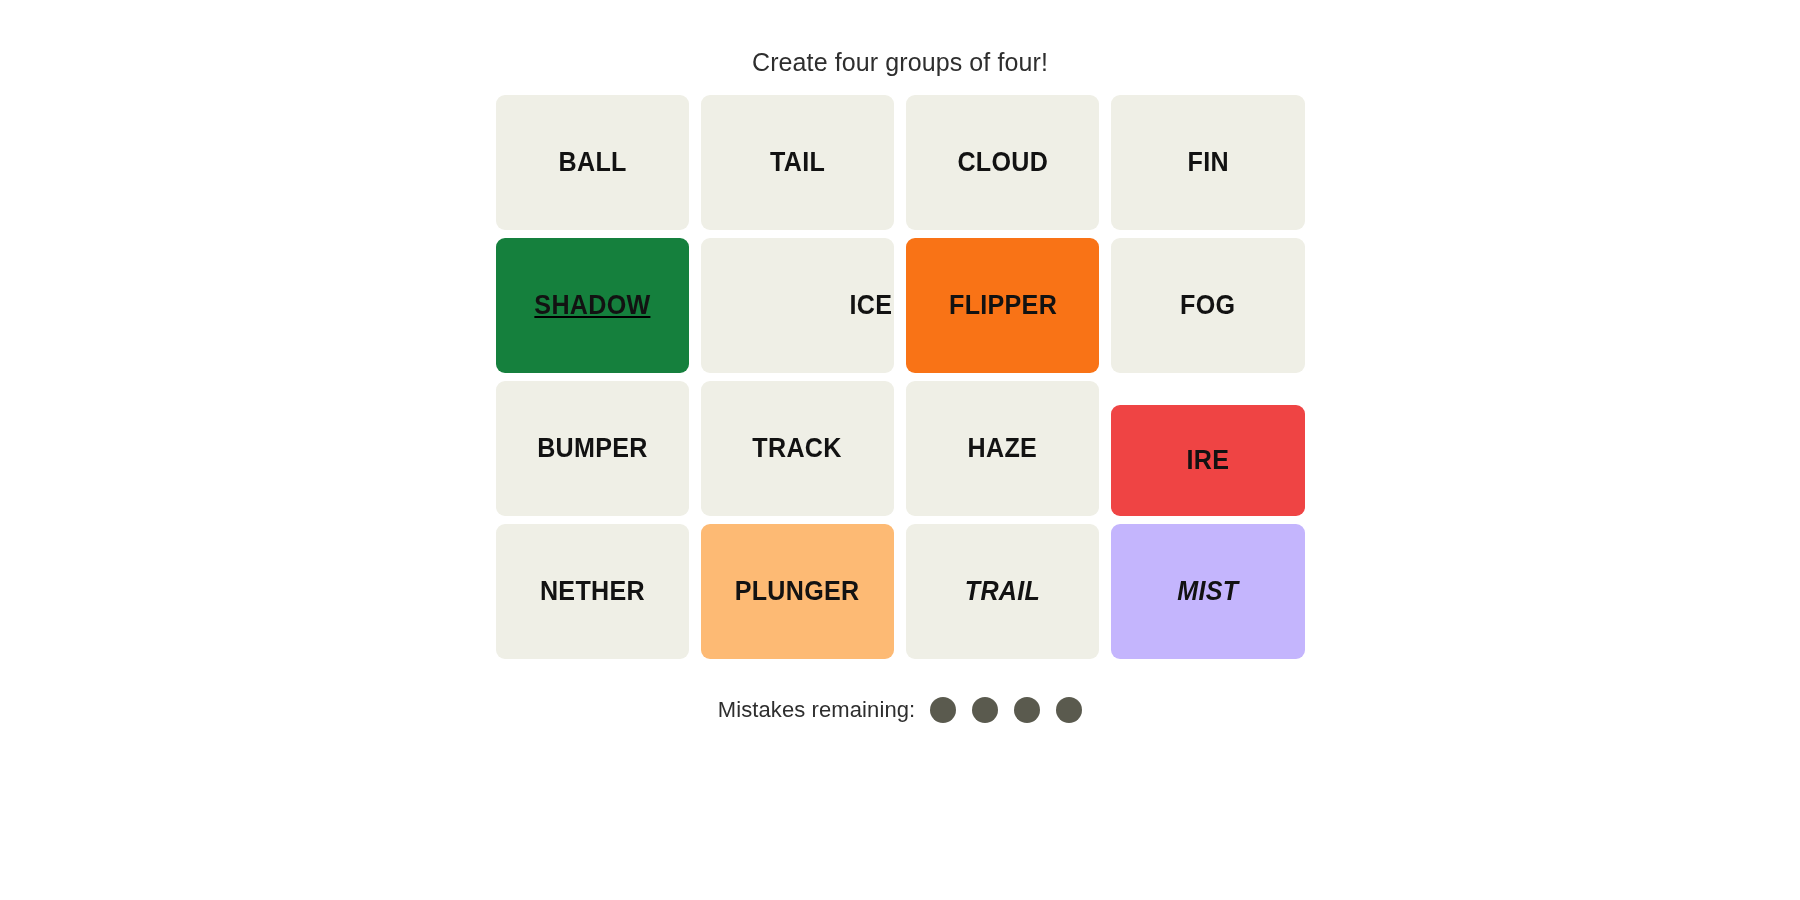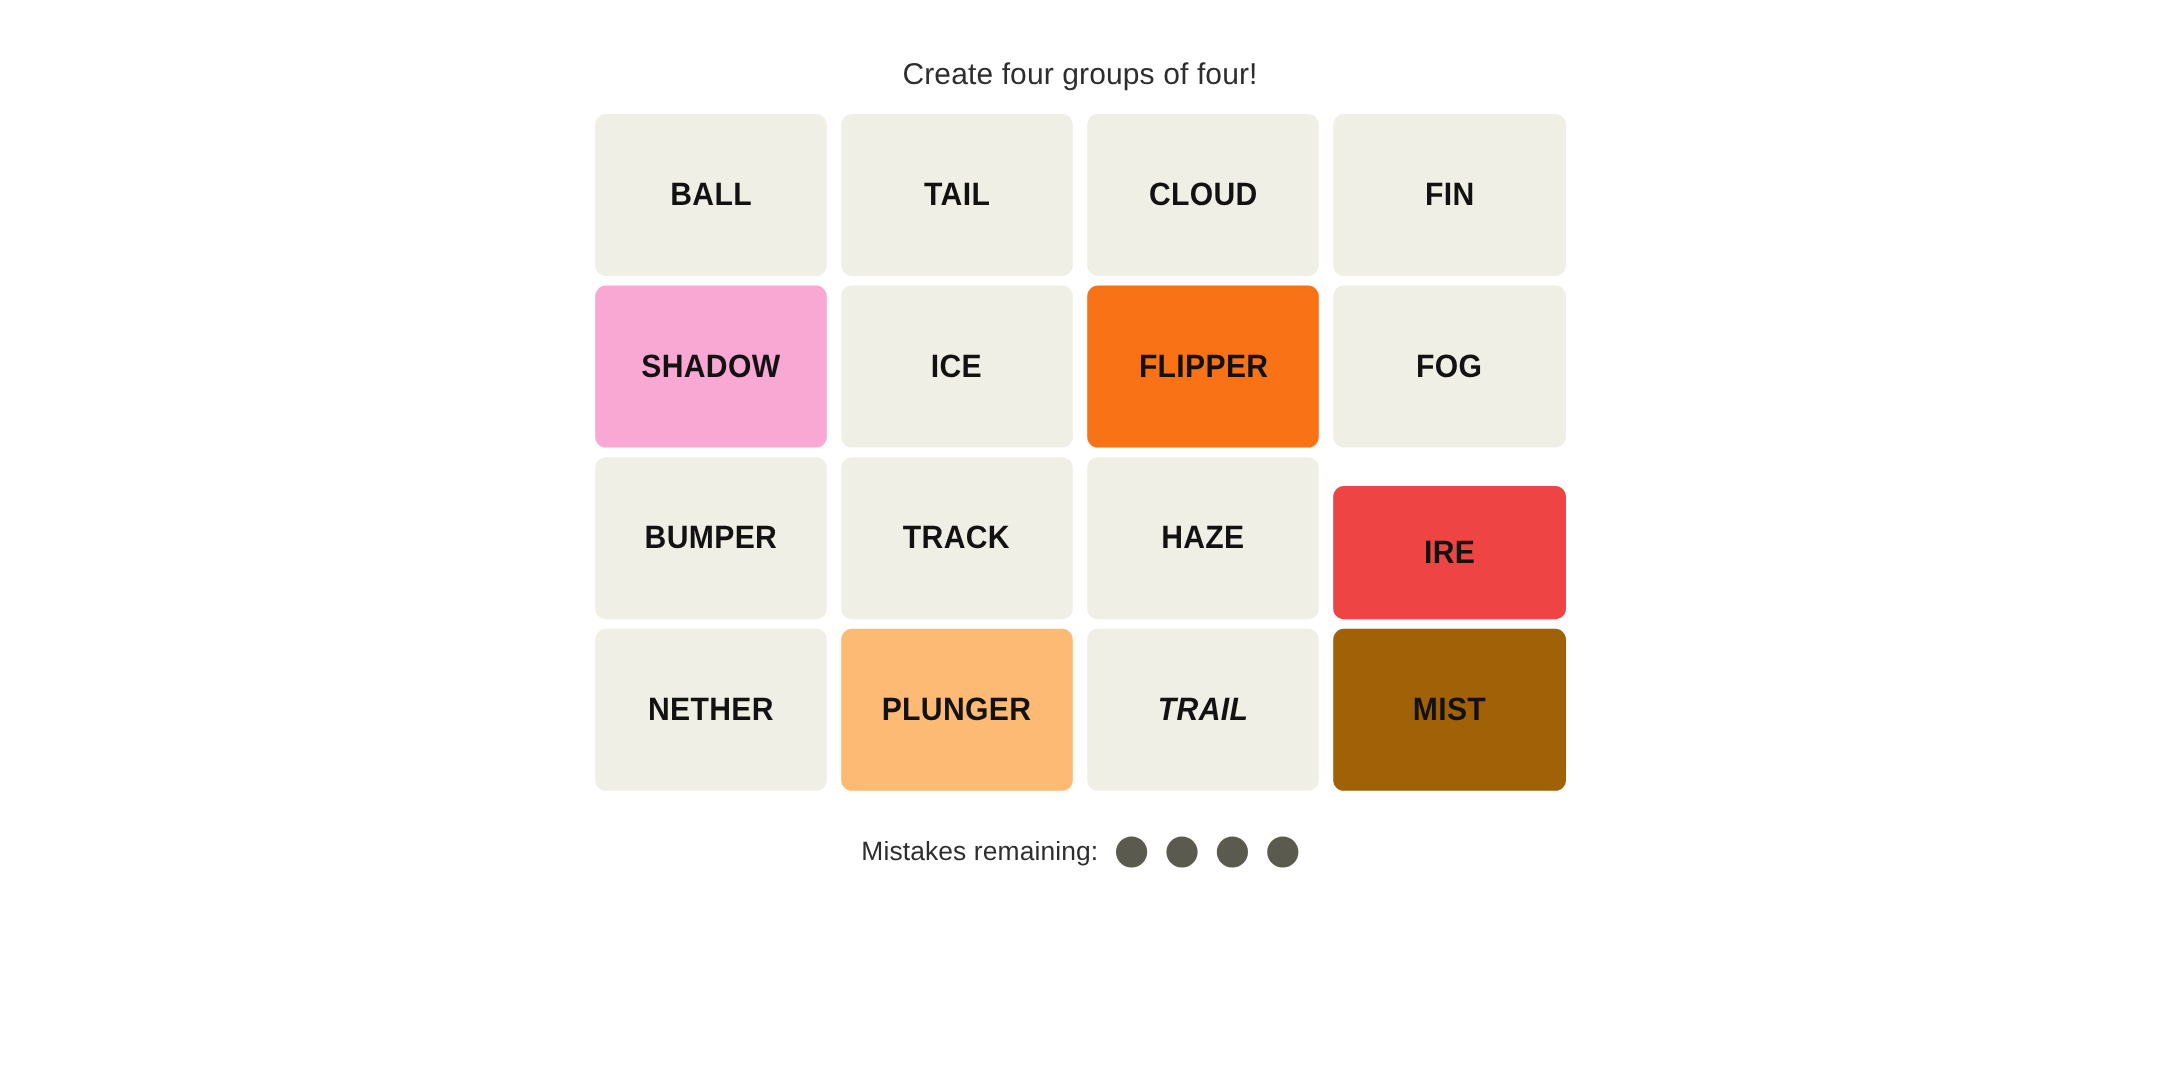--- a/index.html
+++ b/index.html
@@ -119,24 +119,24 @@
       </button>
       <button class="tile" style="background: rgb(239, 239, 230);">
         <span class="tile-label" style="color: rgb(18, 18, 18);">TAIL</span>
       </button>
       <button class="tile" style="background: rgb(239, 239, 230);">
         <span class="tile-label" style="color: rgb(18, 18, 18);">CLOUD</span>
       </button>
       <button class="tile" style="background: rgb(239, 239, 230);">
         <span class="tile-label" style="color: rgb(18, 18, 18);">FIN</span>
       </button>
-      <button class="tile" style="background: #f9a8d4;">
+      <button class="tile" style="background: #15803d; text-decoration: underline;">
         <span class="tile-label" style="color: rgb(18, 18, 18);">SHADOW</span>
       </button>
-      <button class="tile" style="background: rgb(239, 239, 230);">
+      <button class="tile" style="background: rgb(239, 239, 230); justify-content: flex-end;">
         <span class="tile-label" style="color: rgb(18, 18, 18);">ICE</span>
       </button>
       <button class="tile" style="background: #f97316;">
         <span class="tile-label" style="color: rgb(18, 18, 18);">FLIPPER</span>
       </button>
       <button class="tile" style="background: rgb(239, 239, 230);">
         <span class="tile-label" style="color: rgb(18, 18, 18);">FOG</span>
       </button>
       <button class="tile" style="background: rgb(239, 239, 230);">
         <span class="tile-label" style="color: rgb(18, 18, 18);">BUMPER</span>
@@ -152,21 +152,21 @@
       </button>
       <button class="tile" style="background: rgb(239, 239, 230);">
         <span class="tile-label" style="color: rgb(18, 18, 18);">NETHER</span>
       </button>
       <button class="tile" style="background: #fdba74;">
         <span class="tile-label" style="color: rgb(18, 18, 18);">PLUNGER</span>
       </button>
       <button class="tile" style="background: rgb(239, 239, 230); font-style: italic;">
         <span class="tile-label" style="color: rgb(18, 18, 18);">TRAIL</span>
       </button>
-      <button class="tile" style="background: #a16207;">
+      <button class="tile" style="background: #c4b5fd; font-style: italic;">
         <span class="tile-label" style="color: rgb(18, 18, 18);">MIST</span>
       </button>
     </div>
 
   <div class="mistakes-bar">
     <span class="mistakes-label">Mistakes remaining:</span>
     <span class="mistake-dots">
         <span class="mistake-dot" style="background: rgb(90, 90, 78);"></span>
         <span class="mistake-dot" style="background: rgb(90, 90, 78);"></span>
         <span class="mistake-dot" style="background: rgb(90, 90, 78);"></span>

